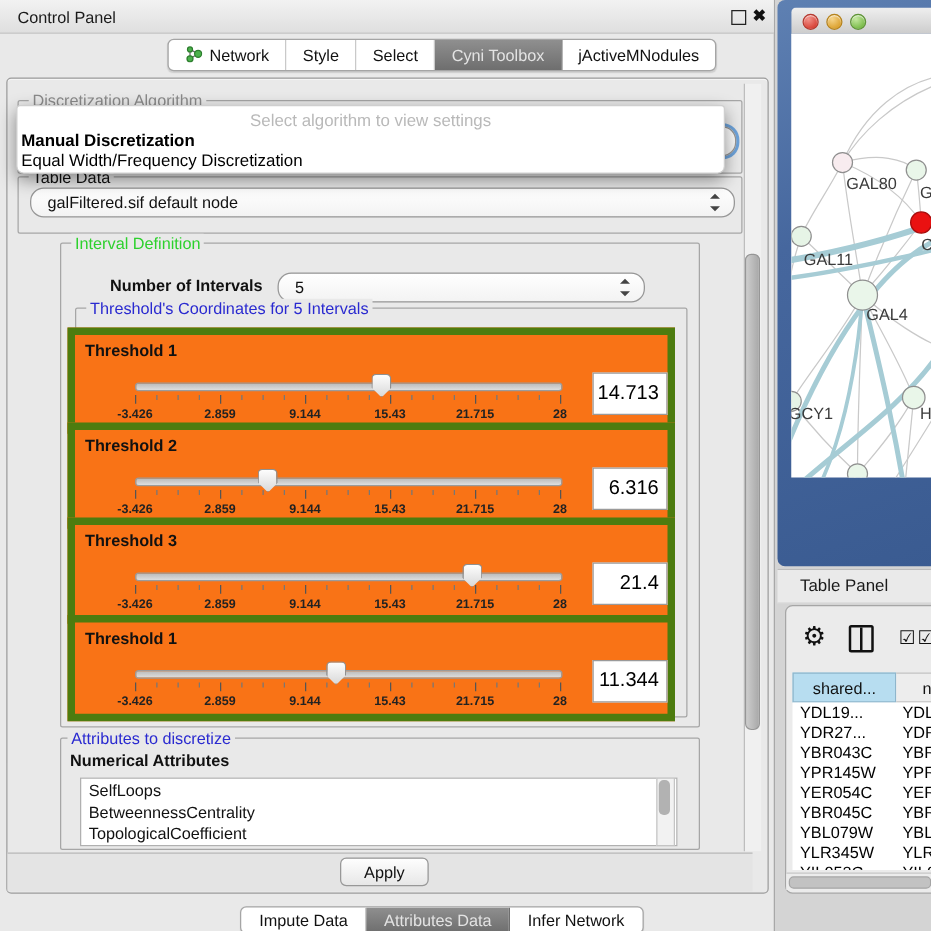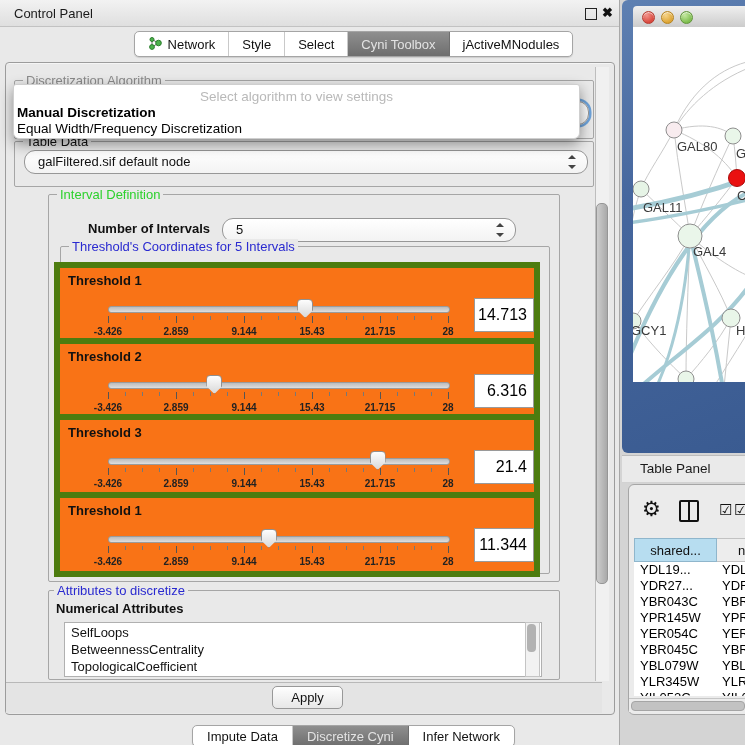--- a/index.html
+++ b/index.html
@@ -319,21 +319,21 @@
       <div id="popup-opt1" class="popup-opt">Manual Discretization</div>
       <div id="popup-opt2" class="popup-opt">Equal Width/Frequency Discretization</div>
     </div>
 
     <div id="bottom-tabs" class="abs segbar">
       <div class="segctl" id="bottom-segctl">
           <span class="seg">
             <span>Impute Data</span>
           </span>
           <span class="seg sel">
-            <span>Discretize Cyni</span>
+            <span>Attributes Data</span>
           </span>
           <span class="seg">
             <span>Infer Network</span>
           </span>
         </div>
     </div>
   </div>
 
   <div id="net-window" class="abs">
     <div id="net-titlebar">

